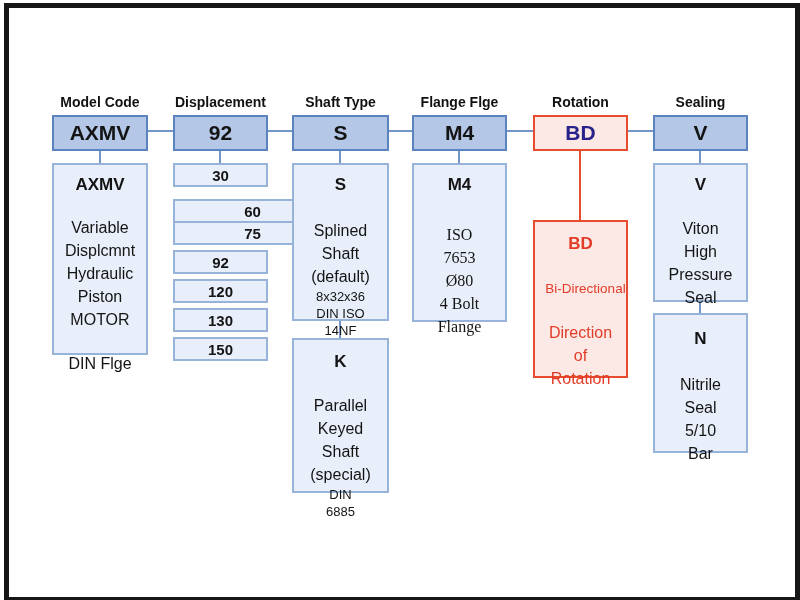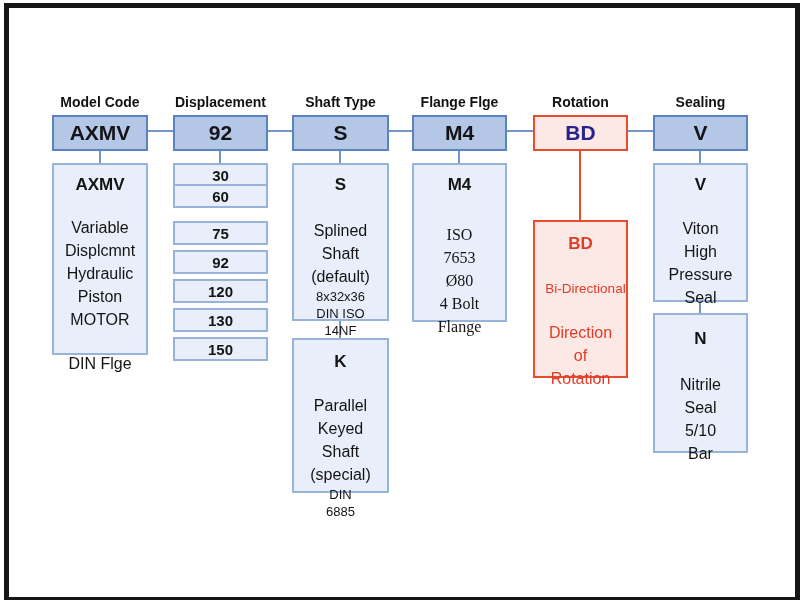--- a/index.html
+++ b/index.html
@@ -77,22 +77,22 @@
     <div class="code-line">AXMV</div>
     <div class="body-lines" style="margin-top:21px;">Variable
 Displcmnt
 Hydraulic
 Piston
 MOTOR</div>
     <div class="body-lines" style="margin-top:21px;">DIN Flge</div>
   </div>
 
   <div class="opt-box" style="left:173px;top:163px;width:91px;">30</div>
-  <div class="opt-box" style="left:173px;top:184px;width:91px;">60</div>
-  <div class="opt-box" style="left:173px;top:221px;width:91px;">75</div>
+  <div class="opt-box" style="left:173px;top:199px;width:91px;padding-left:32px;">60</div>
+  <div class="opt-box" style="left:173px;top:221px;width:91px;padding-left:32px;">75</div>
   <div class="opt-box" style="left:173px;top:250px;width:91px;">92</div>
   <div class="opt-box" style="left:173px;top:279px;width:91px;">120</div>
   <div class="opt-box" style="left:173px;top:308px;width:91px;">130</div>
   <div class="opt-box" style="left:173px;top:337px;width:91px;">150</div>
 
   <div class="detail-box" style="left:292px;top:163px;width:97px;height:158px;">
     <div class="code-line">S</div>
     <div class="body-lines" style="margin-top:24px;">Splined
 Shaft
 (default)</div>

